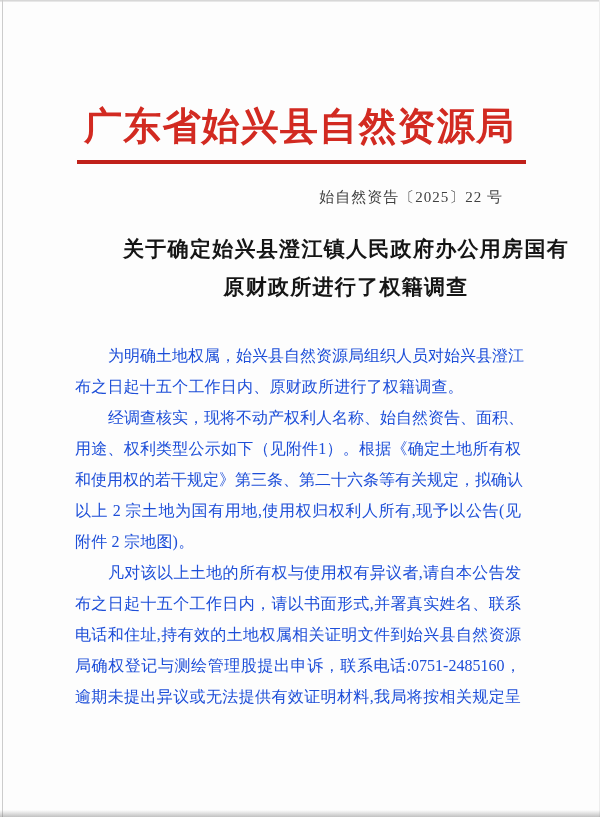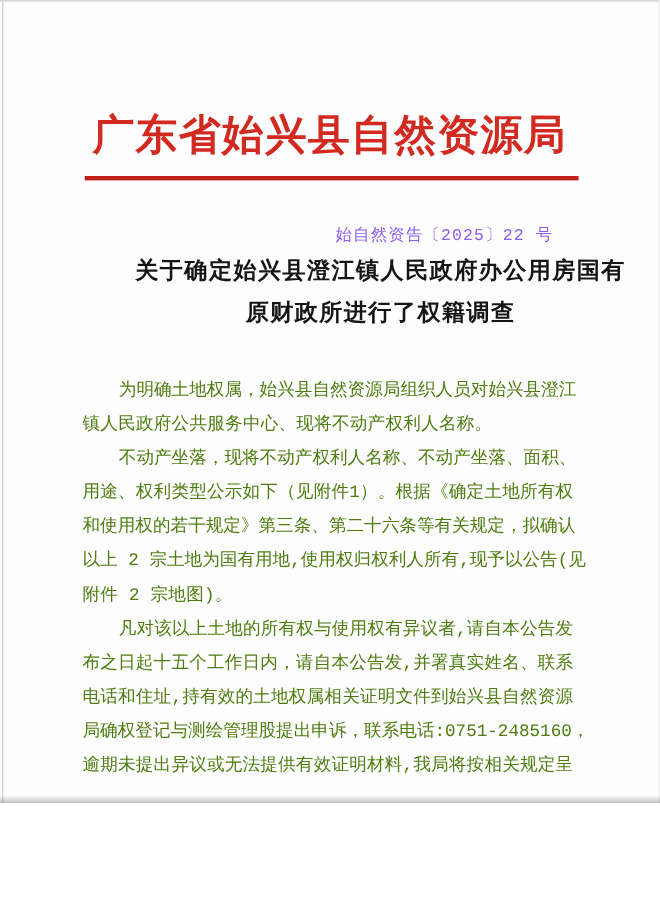--- a/index.html
+++ b/index.html
@@ -1,22 +1,22 @@
 <!DOCTYPE html>
 <html><head>
 <meta charset="utf-8">
 <style>
   html, body { margin: 0; padding: 0; background: #ffffff; }
   .page {
     position: relative;
     width: 600px;
-    height: 730px;
+    height: 817px;
     background: #fdfdfd;
     overflow: hidden;
-    font-family: Liberation Mono, monospace;
+    font-family: Liberation Serif, serif;
   }
   
   .edge-top {
     position: absolute; top: 0; left: 0; right: 0; height: 2px;
     background: linear-gradient(to bottom, #cfcfcf, #efefef);
   }
   .edge-left {
     position: absolute; top: 0; bottom: 0; left: 2px; width: 1px;
     background: #cccccc;
   }
@@ -40,43 +40,43 @@
     white-space: nowrap;
   }
   .red-rule {
     position: absolute;
     top: 160px; left: 77px; width: 449px; height: 4px;
     background: #c0211a;
   }
   
   .doc-no {
     position: absolute;
-    top: 204px; right: 97px;
+    top: 186px; right: 97px;
     font-size: 15px; line-height: 22px;
-    color: #8b5cf6;
+    color: #404040;
     letter-spacing: 1px;
     white-space: nowrap;
   }
   
   .doc-title {
     position: absolute;
     top: 230px; left: 0; width: 600px;
     text-align: center;
     font-size: 21px; font-weight: bold;
     line-height: 38px;
     letter-spacing: 1.3px;
     color: #151515;
     margin-left: 46px;
   }
   
   .body-text {
     position: absolute;
     top: 340px; left: 75px; width: 446px;
     font-size: 16px;
-    color: #4d7c0f;
+    color: #1d4ed8;
     line-height: 31px;
   }
   .ln {
     height: 31px;
     text-align: justify;
     text-align-last: justify;
     white-space: nowrap;
     overflow: visible;
   }
   .ln.indent { padding-left: 33px; }
@@ -99,28 +99,28 @@
   <div class="doc-no">始自然资告〔2025〕22 号</div>
 
   <div class="doc-title">
     <div>关于确定始兴县澄江镇人民政府办公用房国有</div>
     <div>原财政所进行了权籍调查</div>
   </div>
 
   <div class="body-text">
 
     <div class="ln indent">为明确土地权属，始兴县自然资源局组织人员对始兴县澄江</div>
-    <div class="ln end">镇人民政府公共服务中心、现将不动产权利人名称。</div>
+    <div class="ln end">布之日起十五个工作日内、原财政所进行了权籍调查。</div>
 
-    <div class="ln indent">不动产坐落，现将不动产权利人名称、不动产坐落、面积、</div>
+    <div class="ln indent">经调查核实，现将不动产权利人名称、始自然资告、面积、</div>
     <div class="ln">用途、权利类型公示如下（见附件1）。根据《确定土地所有权</div>
     <div class="ln">和使用权的若干规定》第三条、第二十六条等有关规定，拟确认</div>
     <div class="ln">以上 2 宗土地为国有用地,使用权归权利人所有,现予以公告(见</div>
     <div class="ln end">附件 2 宗地图)。</div>
 
     <div class="ln indent">凡对该以上土地的所有权与使用权有异议者,请自本公告发</div>
-    <div class="ln">布之日起十五个工作日内，请自本公告发,并署真实姓名、联系</div>
+    <div class="ln">布之日起十五个工作日内，请以书面形式,并署真实姓名、联系</div>
     <div class="ln">电话和住址,持有效的土地权属相关证明文件到始兴县自然资源</div>
     <div class="ln">局确权登记与测绘管理股提出申诉，联系电话:0751-2485160，</div>
     <div class="ln">逾期未提出异议或无法提供有效证明材料,我局将按相关规定呈</div>
   </div>
 
 </div>
 
 </body></html>

